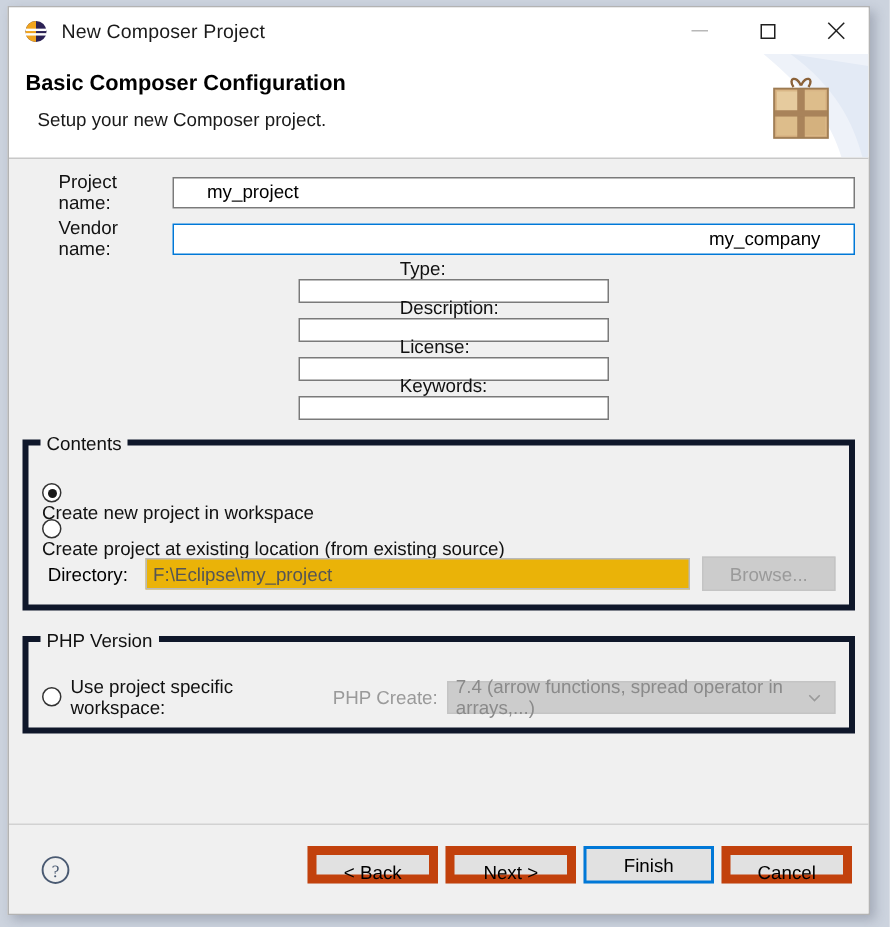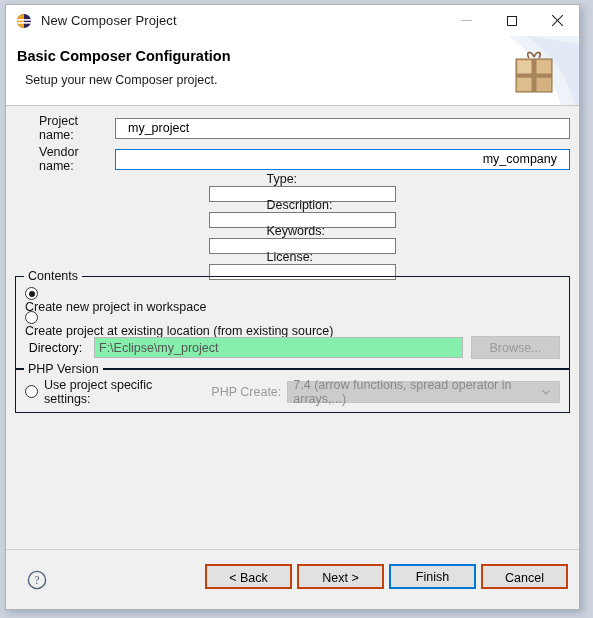--- a/index.html
+++ b/index.html
@@ -160,36 +160,36 @@
   }
   .text-input {
     flex: 1 1 auto;
     height: 21px;
     background: #ffffff;
     border: 1px solid #7a7a7a;
     box-sizing: border-box;
     font-size: 12.5px;
     color: #000000;
     font-family: "Liberation Sans", sans-serif;
-    padding: 0 12px;
+    padding: 0 22px;
     line-height: 19px;
     outline: none;
   }
   .text-input.focused {
     border: 1px solid #0078d7;
     text-align: right;
   }
   .spacer-1 { height: 5px; }
 
   
   .group {
     position: relative;
-    border: 1px solid #0f172a;
-    margin-top: 0;
-    padding: 0 9px 9px 9px;
+    border: 4px solid #0f172a;
+    margin-top: 17px;
+    padding: 15px 9px 9px 9px;
     box-sizing: border-box;
   }
   .group-title {
     position: absolute;
     top: -8px;
     left: 8px;
     background: #f0f0f0;
     padding: 0 4px;
     font-size: 12.5px;
     color: #111111;
@@ -240,21 +240,21 @@
     text-align: center;
     padding-right: 8px;
     font-size: 12.5px;
     color: #000000;
     flex: 0 0 auto;
     box-sizing: border-box;
   }
   .dir-input {
     flex: 1 1 auto;
     height: 21px;
-    background: #86efac;
+    background: #eab308;
     border: 1px solid #b9b9b9;
     box-sizing: border-box;
     font-size: 12.5px;
     color: #555555;
     padding: 0 4px;
     line-height: 19px;
     font-family: "Liberation Sans", sans-serif;
   }
   .browse-btn {
     width: 89px;
@@ -323,21 +323,21 @@
     position: absolute;
     right: 11px;
     top: 14px;
     display: flex;
     gap: 5px;
   }
   .dlg-btn {
     width: 87px;
     height: 25px;
     background: #e1e1e1;
-    border: 2px solid #c2410c;
+    border: 6px solid #c2410c;
     box-sizing: border-box;
     font-size: 12.5px;
     color: #000000;
     font-family: "Liberation Sans", sans-serif;
     line-height: 23px;
     text-align: center;
   }
   .dlg-btn.primary {
     border: 2px solid #0078d7;
     line-height: 21px;
@@ -411,26 +411,26 @@
         <span class="form-label">Type:</span>
         <input class="text-input" type="text" value="" style="">
       </div>
 
       <div class="form-row">
         <span class="form-label">Description:</span>
         <input class="text-input" type="text" value="" style="">
       </div>
 
       <div class="form-row">
+        <span class="form-label">License:</span>
+        <input class="text-input" type="text" value="" style="">
+      </div>
+
+      <div class="form-row">
         <span class="form-label">Keywords:</span>
-        <input class="text-input" type="text" value="" style="">
-      </div>
-
-      <div class="form-row">
-        <span class="form-label">License:</span>
         <input class="text-input" type="text" value="" style="">
       </div>
 
       <div class="group">
         <span class="group-title">Contents</span>
         <div class="group-inner">
           <div class="radio-row">
             <span class="radio checked"></span>
             <span class="radio-label">Create new project in workspace</span>
           </div>
@@ -444,21 +444,21 @@
             <button class="browse-btn" disabled="">Browse...</button>
           </div>
         </div>
       </div>
 
       <div class="group">
         <span class="group-title">PHP Version</span>
         <div class="group-inner">
           <div class="php-row2">
             <span class="radio"></span>
-            <span class="radio-label">Use project specific settings:</span>
+            <span class="radio-label">Use project specific workspace:</span>
             <span class="php-ver-label">PHP Create:</span>
             <div class="combo">
               <span class="combo-text">7.4 (arrow functions, spread operator in arrays,...)</span>
               <svg class="combo-arrow" viewBox="0 0 8 5">
                 <path d="M0.5 0.5 L4 4 L7.5 0.5" stroke="#9a9a9a" stroke-width="1.1" fill="none"></path>
               </svg>
             </div>
           </div>
         </div>
       </div>

